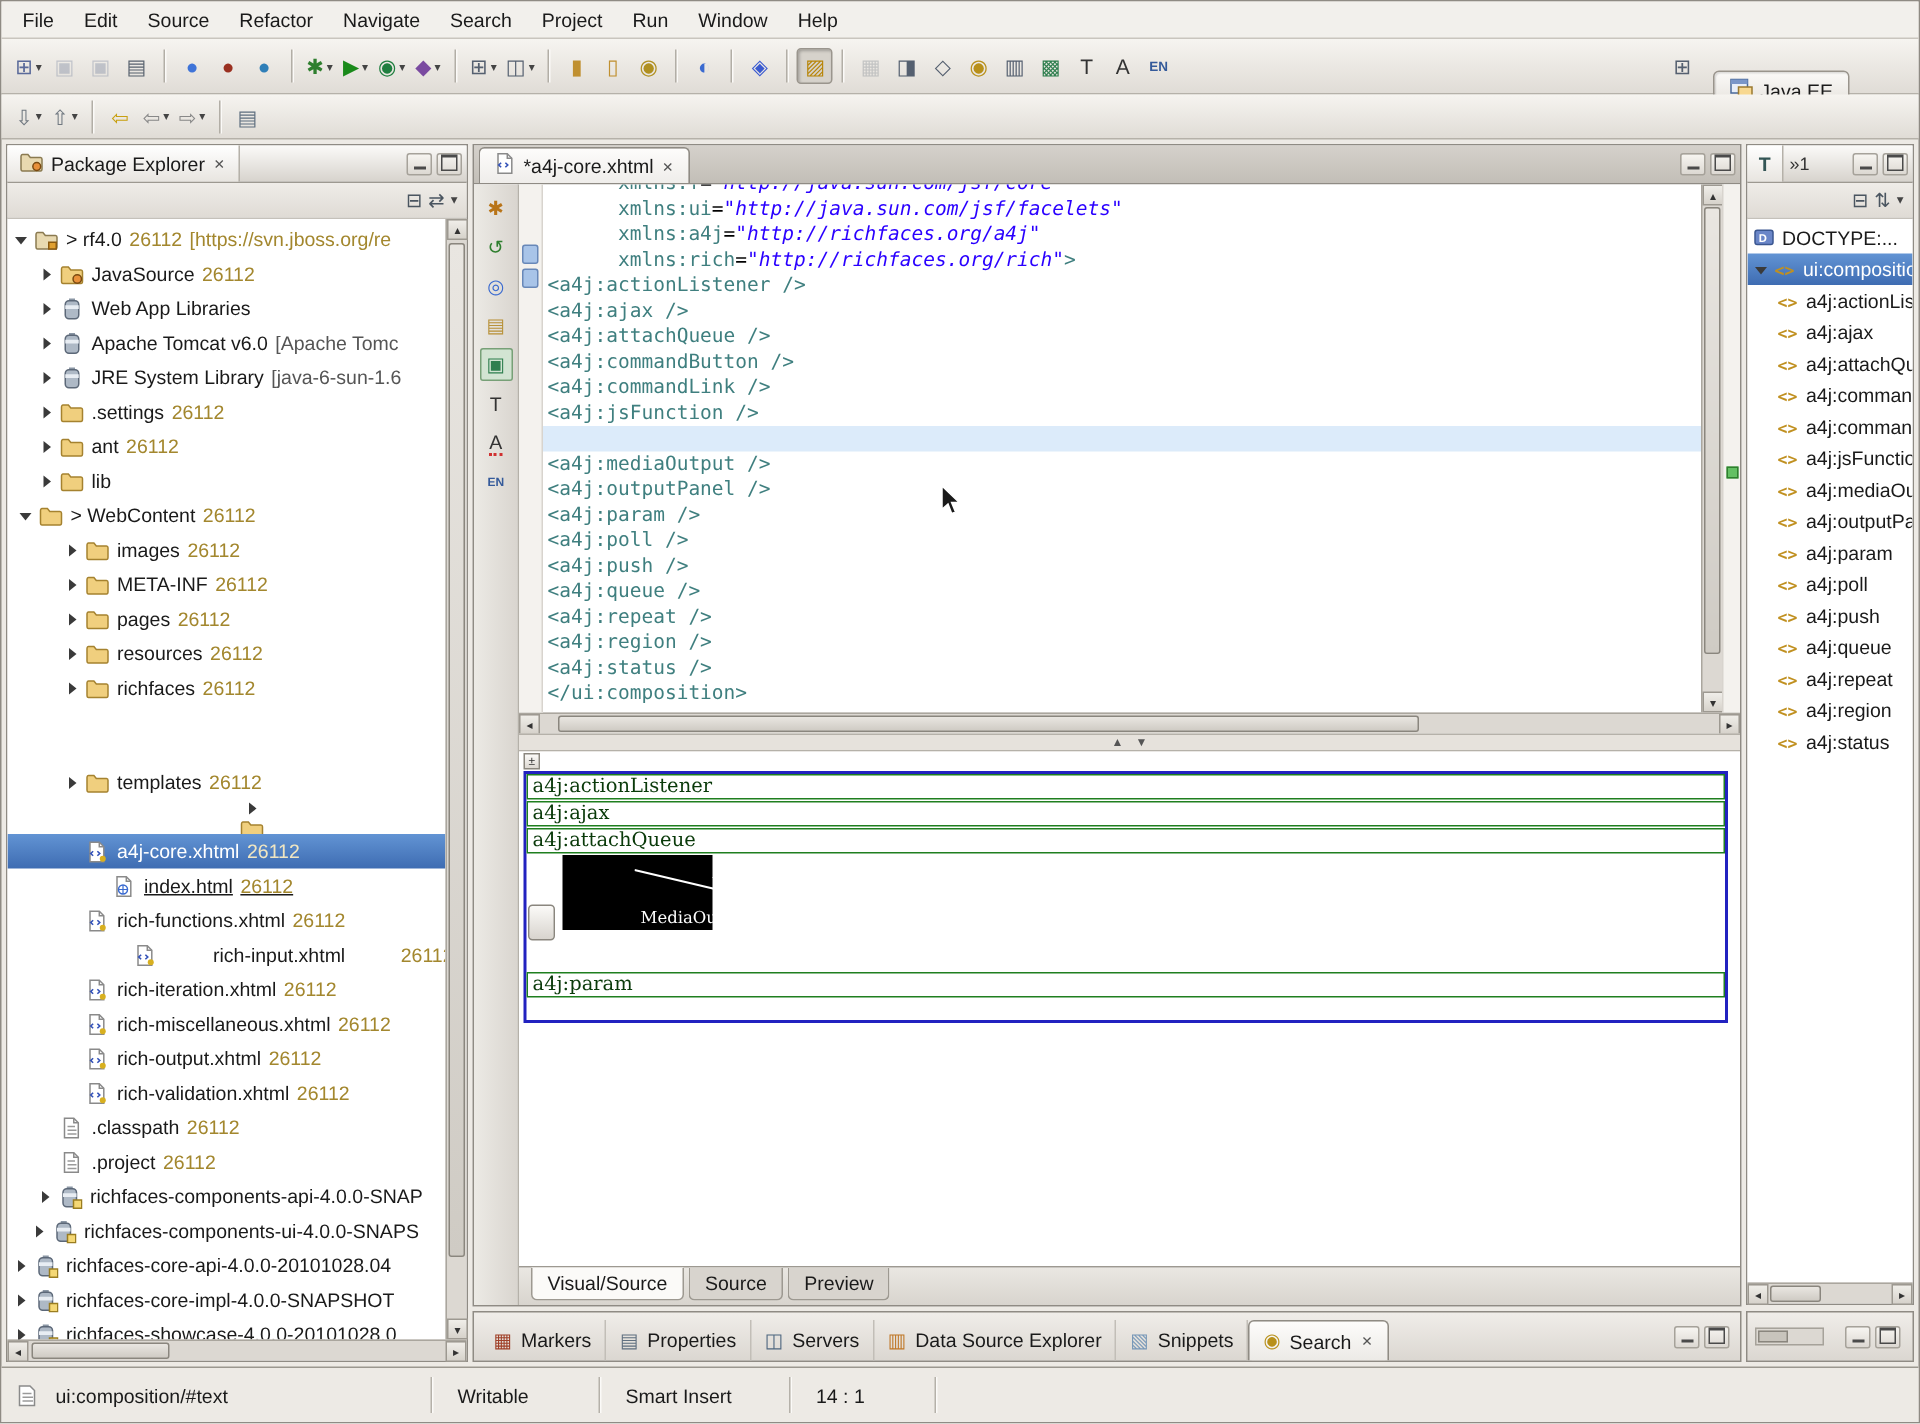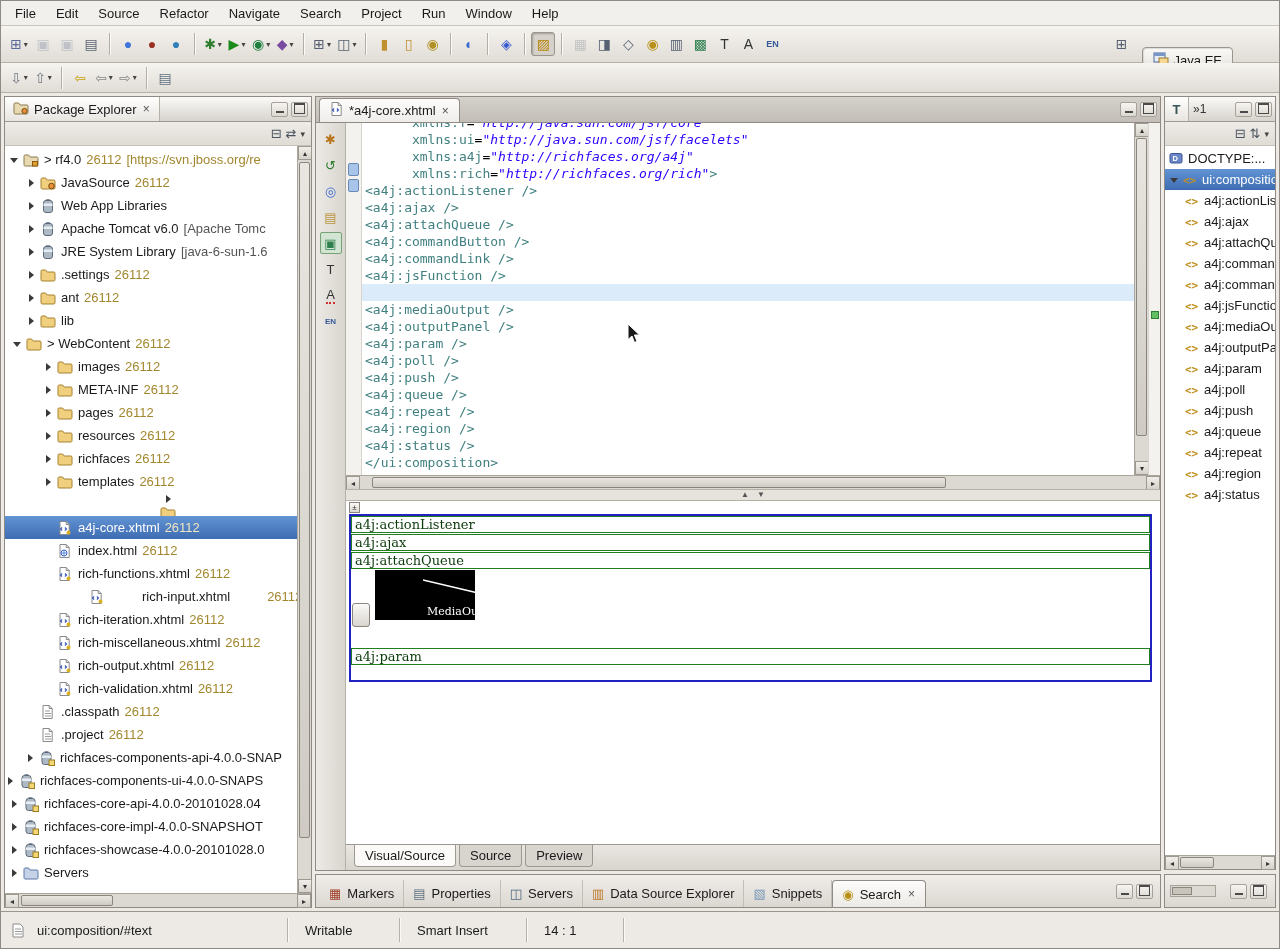--- a/index.html
+++ b/index.html
@@ -466,21 +466,21 @@
             <div class="trow" style="padding-left: 38px;">
               <span class="expander closed"></span>
               <span class="ticon">
                 <svg width="16" height="16">
                   <path d="M1 4.5c0-.8.4-1.5 1-1.5h3.6l1.6 2H14c.6 0 1 .5 1 1.2v6.3c0 .8-.4 1.5-1 1.5H2c-.6 0-1-.7-1-1.5z" fill="#f0cf7e" stroke="#a5822f"></path>
                 </svg>
               </span>
               <span class="tlabel">richfaces</span>
               <span class="trev">26112</span>
             </div>
-            <div class="trow" style="padding-left: 38px;">
+            <div class="trow" style="padding-left: 38px; margin-top: 40px;">
               <span class="expander closed"></span>
               <span class="ticon">
                 <svg width="16" height="16">
                   <path d="M1 4.5c0-.8.4-1.5 1-1.5h3.6l1.6 2H14c.6 0 1 .5 1 1.2v6.3c0 .8-.4 1.5-1 1.5H2c-.6 0-1-.7-1-1.5z" fill="#f0cf7e" stroke="#a5822f"></path>
                 </svg>
               </span>
               <span class="tlabel">templates</span>
               <span class="trev">26112</span>
             </div>
             <div class="trow" style="padding-left: 38px; flex-direction: column;">
@@ -499,21 +499,21 @@
                 <svg width="16" height="16">
                   <path d="M3 1.5h6.2l3 3v10H3z" fill="#fff" stroke="#8a8a8a"></path>
                   <path d="M9.2 1.5v3h3" fill="none" stroke="#8a8a8a"></path>
                   <path d="M5.1 7.5 3.5 9l1.6 1.5M7.9 7.5 9.5 9 7.9 10.5" stroke="#3553b8" fill="none" stroke-width="1.1"></path>
                   <circle cx="11.5" cy="12.5" r="2" fill="#d8b020"></circle>
                 </svg>
               </span>
               <span class="tlabel">a4j-core.xhtml</span>
               <span class="trev">26112</span>
             </div>
-            <div class="trow" style="padding-left: 38px;">
+            <div class="trow" style="padding-left: 56px; text-decoration: underline;">
               <span class="expander"></span>
               <span class="ticon">
                 <svg width="16" height="16">
                   <path d="M3 1.5h6.2l3 3v10H3z" fill="#fff" stroke="#8a8a8a"></path>
                   <path d="M9.2 1.5v3h3" fill="none" stroke="#8a8a8a"></path>
                   <circle cx="7" cy="10" r="3" fill="none" stroke="#3a6ad0"></circle>
                   <path d="M4 10h6M7 7v6" stroke="#3a6ad0" stroke-width=".8"></path>
                 </svg>
               </span>
               <span class="tlabel">index.html</span>
@@ -626,21 +626,21 @@
               <span class="ticon">
                 <svg width="16" height="16">
                   <rect x="5.5" y="1" width="4" height="2.5" fill="#8a96a4"></rect>
                   <rect x="3" y="2.5" width="9" height="12" rx="2.5" fill="#aeb9c6" stroke="#5c6878"></rect>
                   <rect x="3" y="5.5" width="9" height="2.5" fill="#e8edf3"></rect>
                   <rect x="10" y="10" width="5.5" height="5.5" fill="#f5d875" stroke="#9a7d20"></rect>
                 </svg>
               </span>
               <span class="tlabel">richfaces-components-api-4.0.0-SNAP</span>
             </div>
-            <div class="trow" style="padding-left: 0;">
+            <div class="trow" style="padding-left: 16px;">
               <span class="expander closed"></span>
               <span class="ticon">
                 <svg width="16" height="16">
                   <rect x="5.5" y="1" width="4" height="2.5" fill="#8a96a4"></rect>
                   <rect x="3" y="2.5" width="9" height="12" rx="2.5" fill="#aeb9c6" stroke="#5c6878"></rect>
                   <rect x="3" y="5.5" width="9" height="2.5" fill="#e8edf3"></rect>
                   <rect x="10" y="10" width="5.5" height="5.5" fill="#f5d875" stroke="#9a7d20"></rect>
                 </svg>
               </span>
               <span class="tlabel">richfaces-components-ui-4.0.0-SNAPS</span>

